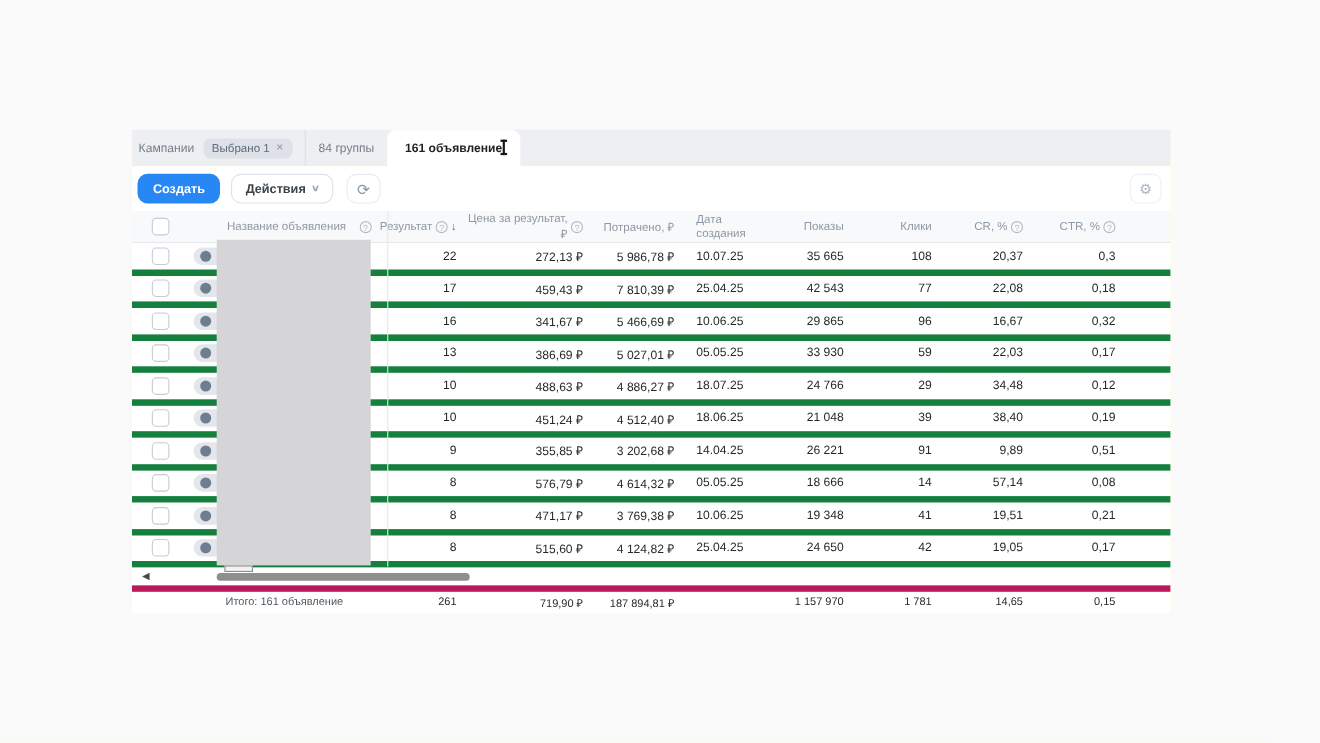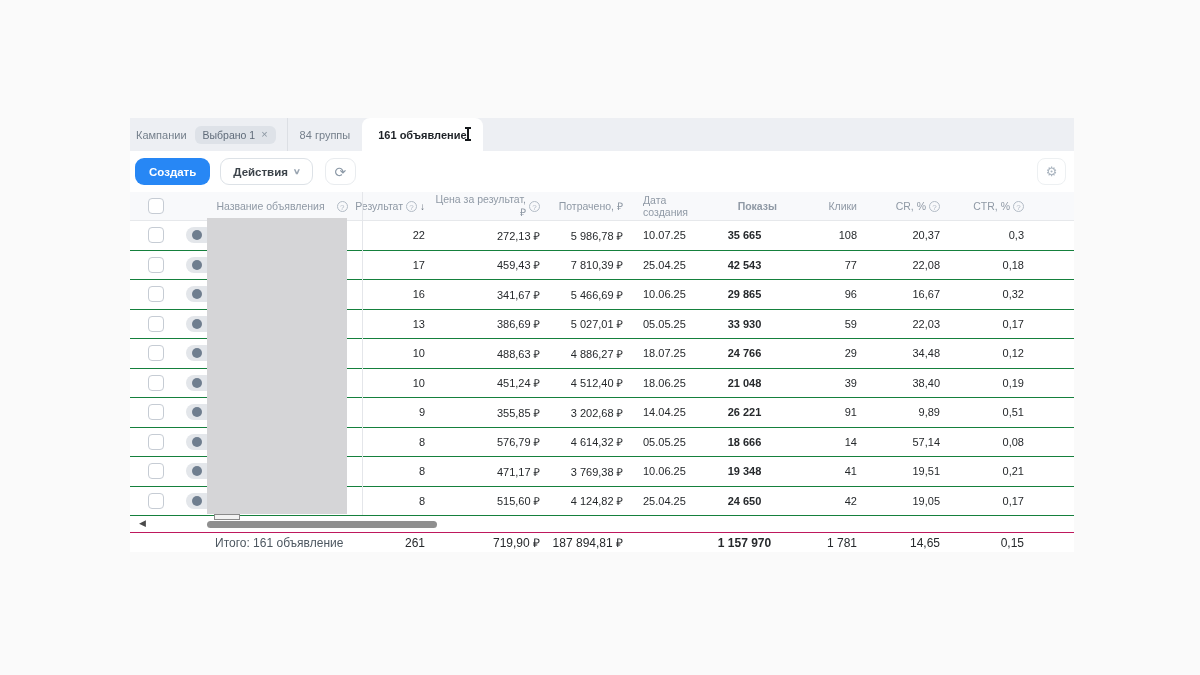--- a/index.html
+++ b/index.html
@@ -1,18 +1,18 @@
 <!DOCTYPE html>
 <html><head>
 <meta charset="utf-8">
 <style>
   html,body{margin:0;padding:0;background:#fafafa;}
   .stage{position:relative;width:1200px;height:675px;background:#fafafa;overflow:hidden;
          font-family:"Liberation Sans",sans-serif;-webkit-font-smoothing:antialiased;}
-  .card{position:absolute;left:130px;top:118px;width:944px;height:433px;background:#fef9c3;}
+  .card{position:absolute;left:120px;top:118px;width:944px;height:433px;background:#fef9c3;}
 
   
   .tabbar{position:relative;height:33px;background:#edeff3;display:flex;align-items:stretch;}
   .tab{display:flex;align-items:center;font-size:11px;color:#747f8b;cursor:default;}
   .tab-campaigns{padding:0 11px 0 6px;gap:8px;}
   .tab-groups{padding:0 12px;border-left:1px solid #dcdfe4;}
   .tab-active{position:relative;background:#fff;border-radius:8px 8px 0 0;padding:0 16px;
               color:#1d2126;font-weight:700;font-size:11px;}
   .badge{display:flex;align-items:center;gap:6px;background:#dee2e8;border-radius:6px;
          padding:3px 8px;font-size:10.5px;color:#5f6b79;}
@@ -33,54 +33,54 @@
                border:1px solid #e9ecef;color:#8b98a6;font-size:14px;display:flex;
                align-items:center;justify-content:center;}
   .btn-settings{position:absolute;right:8px;top:7px;height:27px;width:29px;border-radius:8px;
                 background:#fff;border:1px solid #edf0f2;color:#aab4bf;font-size:13px;
                 display:flex;align-items:center;justify-content:center;}
 
   
   .thead{height:28px;display:flex;align-items:center;background:#f8f9fb;
          border-bottom:1px solid #e6e8eb;font-size:10.5px;color:#8f99a5;}
   .row{height:29.5px;display:flex;align-items:center;background:#fff;
-       border-bottom:1px solid #15803d;font-size:11px;color:#26292c;box-sizing:border-box;}
+       border-bottom:6px solid #15803d;font-size:11px;color:#26292c;box-sizing:border-box;}
   .lp{width:232px;flex:0 0 232px;display:flex;align-items:center;padding-left:18px;box-sizing:border-box;}
   .cb{width:14px;height:14px;border:1px solid #c6ccd4;border-radius:4px;background:#fff;flex:0 0 auto;}
   .tg{position:relative;width:28px;height:16px;border-radius:8px;background:#e3e6ea;
       margin-left:22px;flex:0 0 auto;}
   .tg .knob{position:absolute;left:6px;top:3px;width:10px;height:10px;border-radius:50%;background:#6f7e8f;}
   .namehead{flex:1;text-align:center;display:flex;justify-content:center;align-items:center;gap:12px;padding-right:12px;}
   .cell{box-sizing:border-box;}
   .c-result{width:68px;flex:0 0 68px;text-align:right;padding-right:5px;}
   .c-price{width:115px;flex:0 0 115px;text-align:right;padding-right:5px;}
   .c-spent{width:83px;flex:0 0 83px;text-align:right;padding-right:5px;}
   .c-date{width:84px;flex:0 0 84px;text-align:left;padding-left:15px;}
-  .c-shows{width:70px;flex:0 0 70px;text-align:center;padding-right:5px;font-weight:bold;}
+  .c-shows{width:70px;flex:0 0 70px;text-align:right;padding-right:5px;}
   .c-clicks{width:80px;flex:0 0 80px;text-align:right;padding-right:5px;}
   .c-cr{width:83px;flex:0 0 83px;text-align:right;padding-right:5px;}
   .c-ctr{width:84px;flex:0 0 84px;text-align:right;padding-right:5px;}
   .hcell{display:flex;align-items:center;justify-content:flex-end;gap:3px;}
   .hcell.left{justify-content:flex-start;}
   .help{display:inline-block;width:11px;height:11px;border-radius:50%;border:1px solid #b3bcc6;
         color:#b3bcc6;font-size:8px;line-height:11px;text-align:center;box-sizing:border-box;flex:0 0 auto;}
   .sort{font-size:10px;color:#626d79;}
 
   .vline{position:absolute;left:232px;top:74px;width:1px;height:323px;background:#e4e6ea;}
   .redaction{position:absolute;left:77px;top:100px;width:140px;height:296px;background:#d5d5d7;}
 
   
   .scrollstrip{position:relative;height:16px;background:#fff;}
   .scroll-left{position:absolute;left:9px;top:2px;font-size:9px;color:#4a4a4a;}
   .remnant{position:absolute;left:84px;top:-2px;width:26px;height:6px;background:#f2f2f2;border:1px solid #8a8a8a;box-sizing:border-box;}
   .thumb{position:absolute;left:77px;top:5px;width:230px;height:7px;border-radius:3.5px;background:#8f8f8f;}
 
   
   .totals{height:19px;display:flex;align-items:center;background:#fff;
-          border-top:1px solid #be185d;font-size:12px;color:#26292c;}
+          border-top:6px solid #be185d;font-size:10px;color:#26292c;}
   .totals .lp{padding-left:85px;color:#4d5760;}
 </style>
 </head>
 <body>
 
 <div class="stage">
   <div class="card">
 
     <div class="tabbar">
       <div class="tab tab-campaigns">

